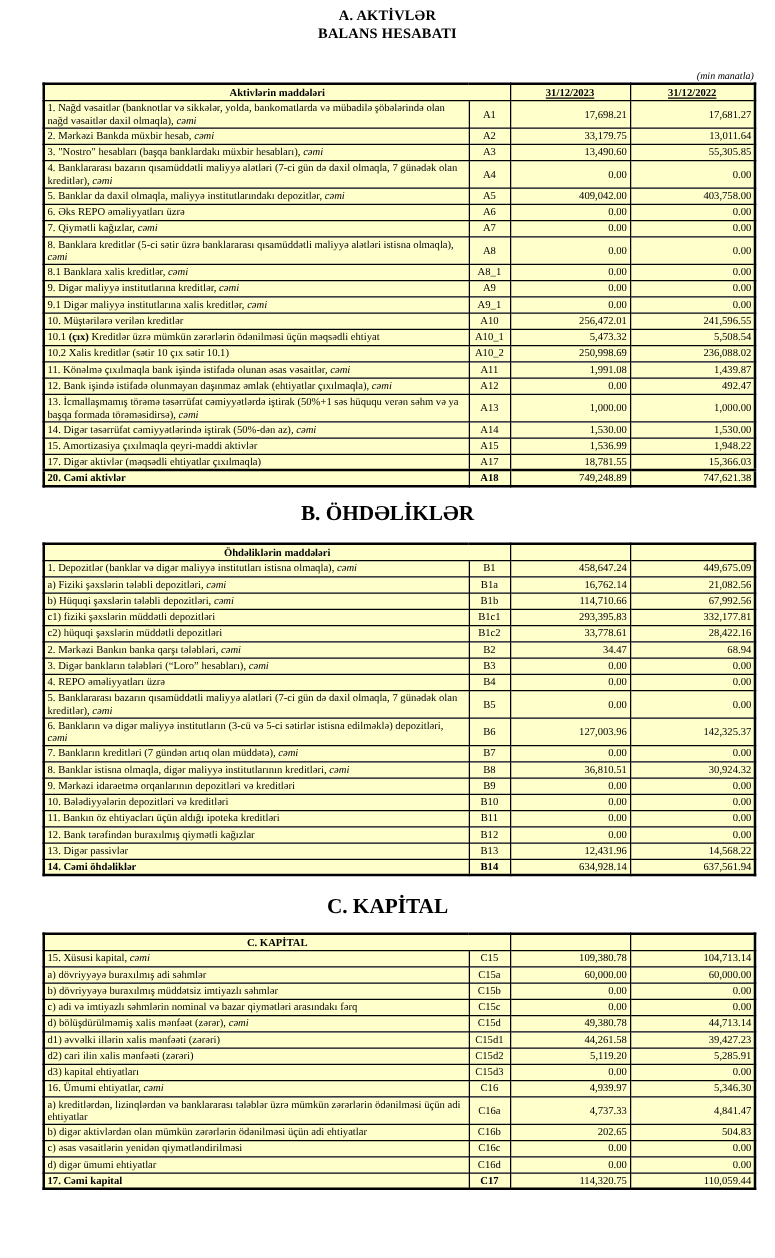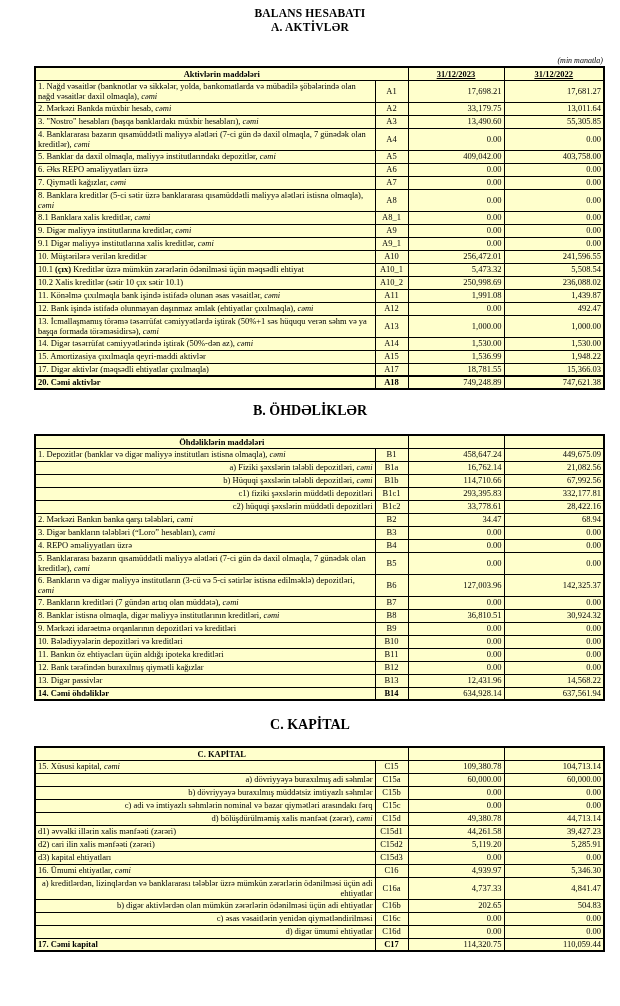--- a/index.html
+++ b/index.html
@@ -7,52 +7,52 @@
     width:620px; height:1006px; background:#ffffff; color:#000;
     font-family:"Liberation Serif", serif;
     -webkit-font-smoothing:antialiased;
   }
   .titles { text-align:center; margin-top:6px; }
   .titles div { font-weight:bold; font-size:11.5px; line-height:14px; letter-spacing:.2px; }
   .unit-note {
     width:569px; margin:22px 0 1px 34px; text-align:right;
     font-style:italic; font-size:8px; line-height:9px;
   }
-  .sec-head { text-align:center; font-weight:bold; font-size:14px; line-height:14px; }
+  .sec-head { text-align:center; font-weight:bold; font-size:17px; line-height:14px; }
   .sec-head.b { margin:14px 0 16px 0; }
   .sec-head.c { margin:17px 0 14px 0; }
   table.tbl {
     border-collapse:collapse; table-layout:fixed;
     width:569px; margin-left:34px;
     border:2px solid #000;
   }
   table.tbl td {
     border:1px solid #000; background:#FFFFCC;
     font-size:8.5px; line-height:10.5px; padding:0 2px;
     vertical-align:middle; overflow:hidden;
   }
   table.tbl tr { height:13px; }
   tr.hrow { height:13px; }
   tr.hrow td { border-bottom:1.6px solid #000; }
   td.hlabel { font-weight:bold; text-align:center; }
   td.hdate { background:#ffffff; font-weight:bold; text-align:center; text-decoration:underline;margin-left:45px; }
   td.desc { text-align:left; }
   td.code { text-align:center; }
   td.num  { text-align:right; }
-  td.ind1 { padding-left:14px;text-align:right; }
+  td.ind1 { padding-left:14px; }
   td.ind2 { padding-left:46px; }
   tr.bold td.desc, tr.bold td.code { font-weight:bold; }
   tr.thick td { border-top:2px solid #000; }
 </style>
 </head>
 <body>
 
 <div class="titles">
+  <div>A. AKTİVLƏR</div>
   <div>BALANS HESABATI</div>
-  <div>A. AKTİVLƏR</div>
 </div>
 
 <div class="unit-note">(min manatla)</div>
 
 <table class="tbl">
   <colgroup>
       <col style="width:340px">
       <col style="width:33px">
       <col style="width:96px">
       <col style="width:100px">

